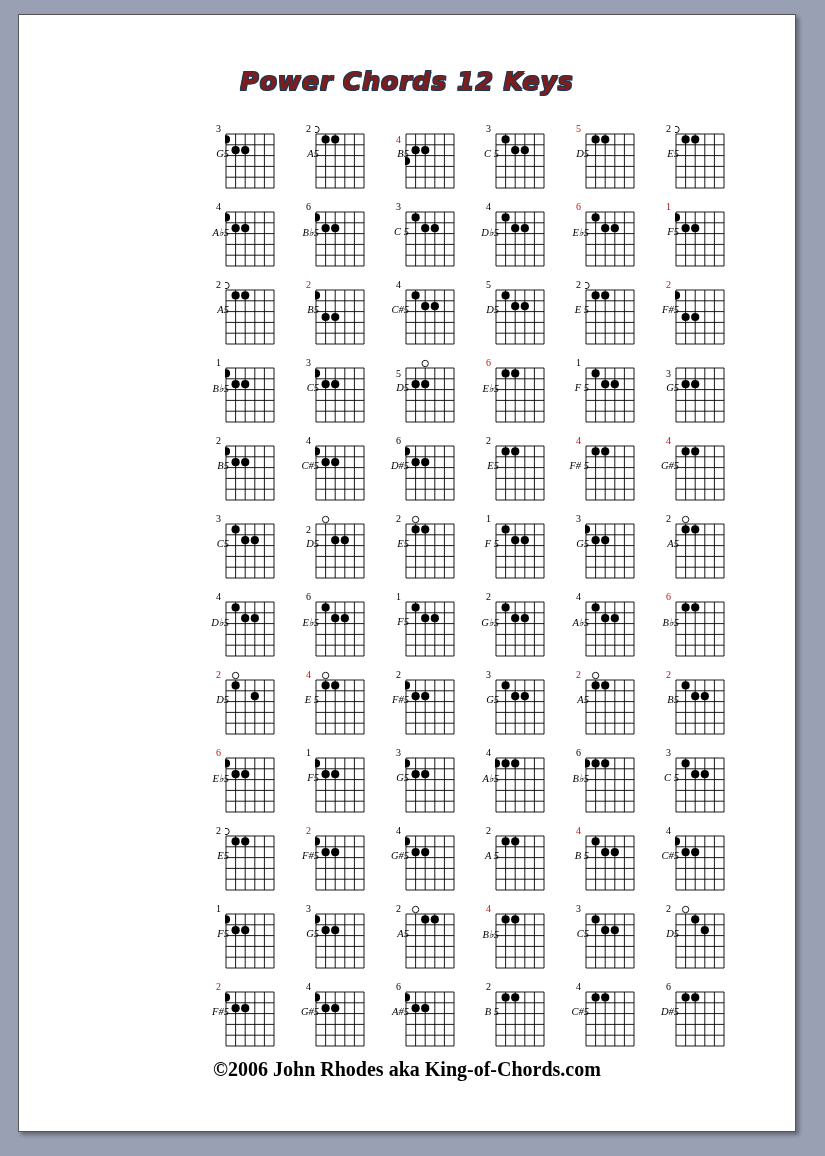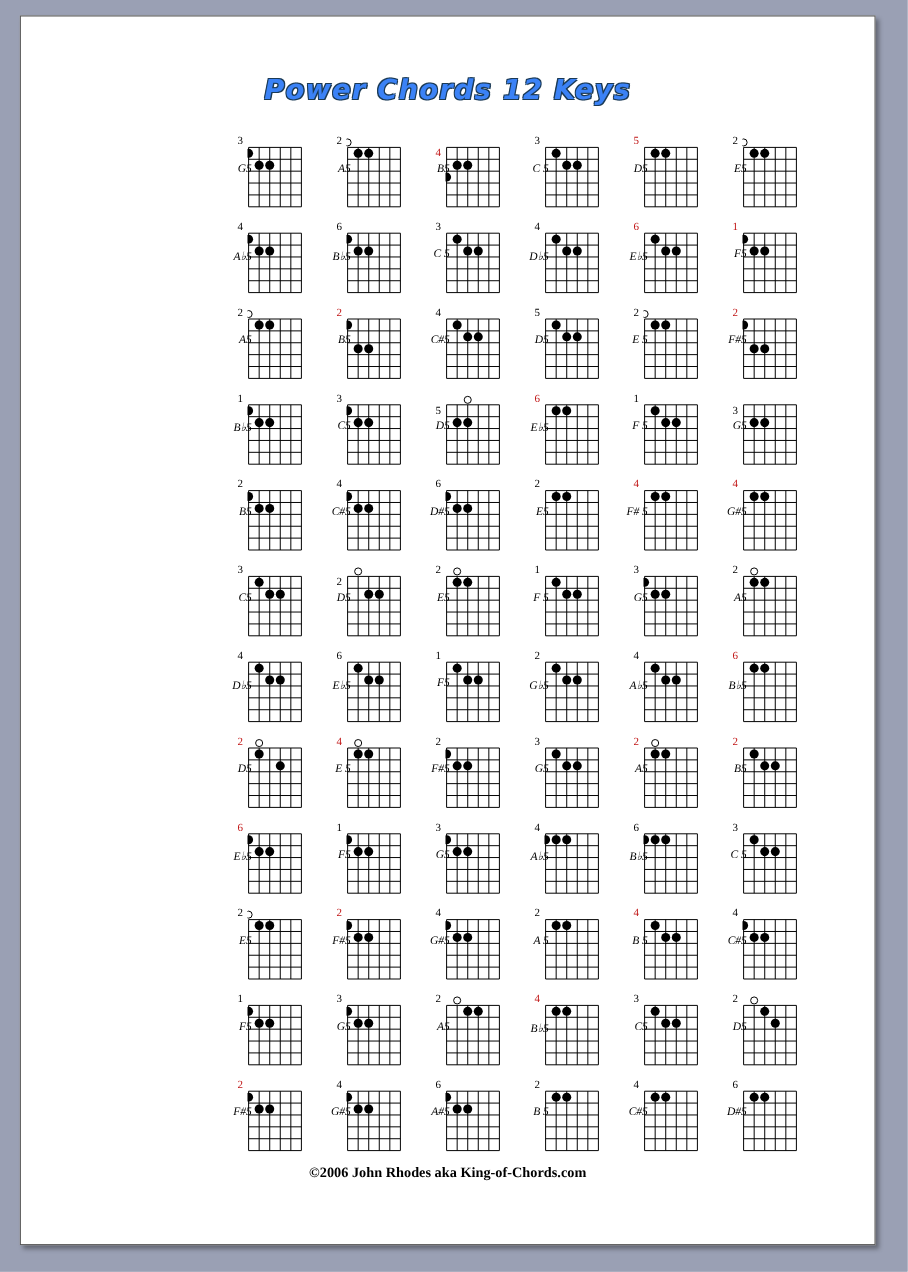--- a/index.html
+++ b/index.html
@@ -28,21 +28,21 @@
     position: absolute;
     left: 0;
     top: 52px;
     width: 100%;
     text-align: center;
     font-family: "DejaVu Sans", sans-serif;
     font-style: italic;
     font-weight: bold;
     font-size: 25px;
     letter-spacing: 1px;
-    color: #3b82f6;
+    color: #7f1d1d;
     text-shadow:
       1px 1px 0 #1b3a55,
       -1px -1px 0 #1b3a55,
       1px -1px 0 #1b3a55,
       -1px 1px 0 #1b3a55;
   }
   #grid {
     position: absolute;
     left: 178px;
     top: 100px;
@@ -82,21 +82,21 @@
   }
   .fretnum.red { color: #c01414; }
   #copyright {
     position: absolute;
     left: 0;
     top: 1043px;
     width: 100%;
     text-align: center;
     font-family: "Liberation Serif", serif;
     font-weight: bold;
-    font-size: 13px;
+    font-size: 20px;
     color: #000;
   }
 </style>
 </head>
 <body>
 
 <div id="page">
   <div id="title">Power Chords 12 Keys</div>
   <div id="grid">
       <div class="row">

